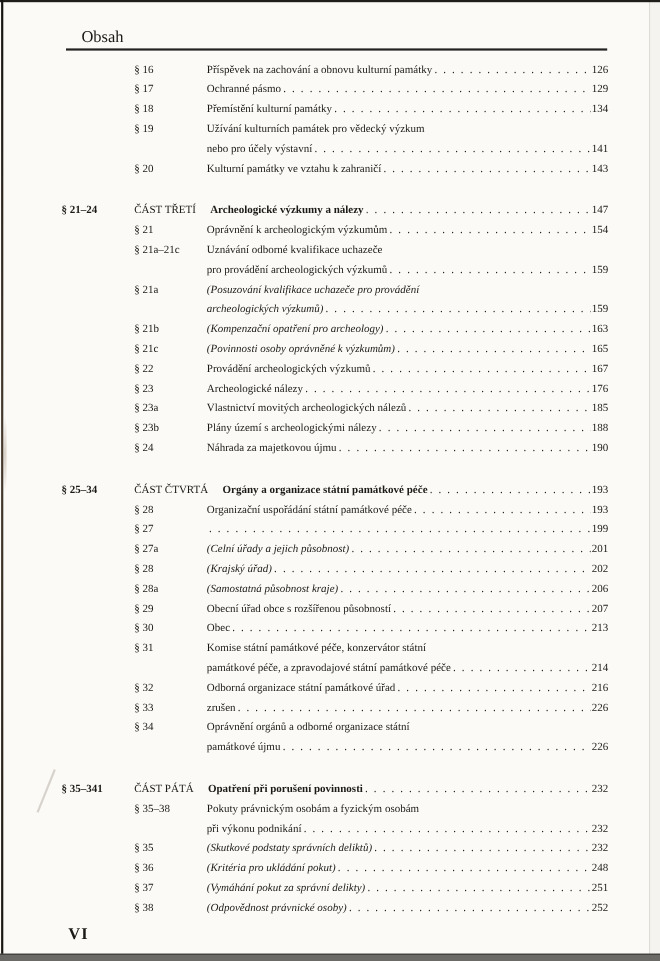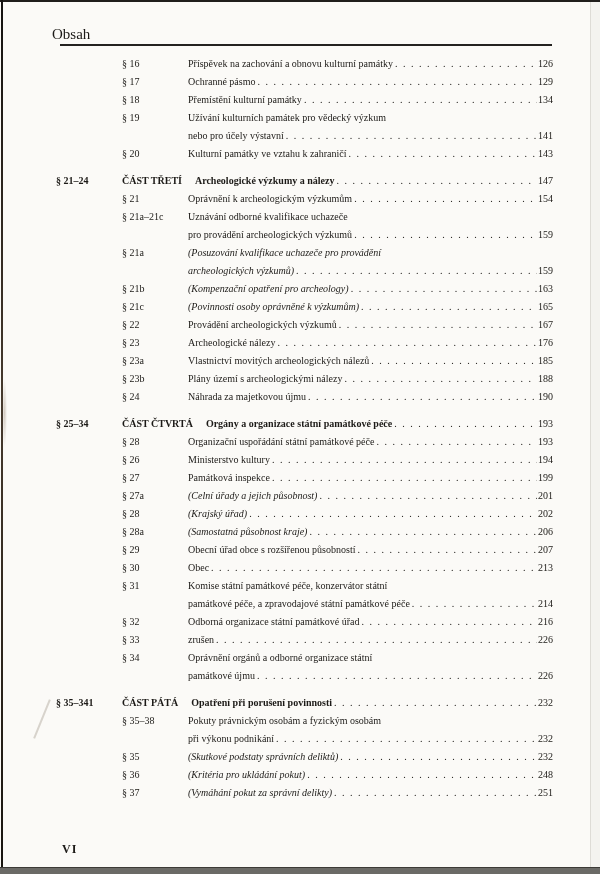--- a/index.html
+++ b/index.html
@@ -18,34 +18,34 @@
   .edge-bottom { position:absolute; left:0; bottom:0; width:600px; height:6px; background:#6b6a66;
                  border-top:1px solid #3c3a36; }
   .edge-right  { position:absolute; right:0; top:0; width:10px; height:874px; background:#f4f3ef; }
   .edge-right-line { position:absolute; right:9px; top:0; width:1px; height:874px; background:#dedcd6; }
   .crease { position:absolute; left:41px; top:698px; width:2px; height:42px;
             background:rgba(150,138,124,0.35); transform:rotate(22deg); }
   .smudge { position:absolute; left:2px; top:378px; width:5px; height:70px;
             background:radial-gradient(ellipse at center, rgba(122,98,74,0.30), rgba(122,98,74,0) 70%); }
 
   
-  .hdr-title { position:absolute; left:52px; top:26px; font-size:15px; }
+  .hdr-title { position:absolute; left:74px; top:26px; font-size:15px; }
   .hdr-rule  { position:absolute; left:60px; top:44px; width:492px; height:2px; background:#242220; }
 
   
-  .ftr-page { position:absolute; left:62px; top:842px; font-size:12px; letter-spacing:1px;font-weight:bold; }
+  .ftr-page { position:absolute; left:62px; top:842px; font-size:15px; letter-spacing:1px;font-weight:bold; }
 
   
   .toc { position:absolute; left:56px; top:55px; width:497px; font-size:10px; }
   .row { display:flex; line-height:18px; height:18px; }
-  .row.gap { margin-top:9px;justify-content:center; }
+  .row.gap { margin-top:20px;justify-content:center; }
   .c1 { width:66px; flex:0 0 66px; font-weight:bold; white-space:nowrap; }
   .c2 { width:66px; flex:0 0 66px; white-space:nowrap; }
   .line { flex:1; display:flex; min-width:0; }
-  .head { font-weight:bold; margin-right:13px; white-space:nowrap; }
+  .head { font-weight:normal; margin-right:13px; white-space:nowrap; }
   .txt  { white-space:nowrap; }
   .row.bold .txt { font-weight:bold; }
   .row.italic .txt { font-style:italic; }
   .leader { flex:1; min-width:0; overflow:hidden; white-space:nowrap; margin:0 1px 0 2px; }
   .leader::after { content:". . . . . . . . . . . . . . . . . . . . . . . . . . . . . . . . . . . . . . . . . . . . . . . . . . . ."; letter-spacing:1.5px; }
   .pg { white-space:nowrap; text-align:right; }
 </style>
 </head>
 <body>
 
@@ -282,37 +282,26 @@
     <span class="c1"></span>
     <span class="c2">§ 28</span>
     <span class="line">
 
       <span class="txt">Organizační uspořádání státní památkové péče</span>
       <span class="leader"></span>
       <span class="pg">193</span>
     </span>
   </div>
 
-  <div class="row">
-    <span class="c1"></span>
-    <span class="c2">§ 26</span>
-    <span class="line">
-
-      <span class="txt">Ministerstvo kultury</span>
-      <span class="leader"></span>
-      <span class="pg">194</span>
-    </span>
-  </div>
 
   <div class="row">
     <span class="c1"></span>
     <span class="c2">§ 27</span>
     <span class="line">
 
-      <span class="txt">Památková inspekce</span>
       <span class="leader"></span>
       <span class="pg">199</span>
     </span>
   </div>
 
   <div class="row italic">
     <span class="c1"></span>
     <span class="c2">§ 27a</span>
     <span class="line">
 
@@ -488,15 +477,25 @@
     <span class="c1"></span>
     <span class="c2">§ 37</span>
     <span class="line">
 
       <span class="txt">(Vymáhání pokut za správní delikty)</span>
       <span class="leader"></span>
       <span class="pg">251</span>
     </span>
   </div>
 
+  <div class="row italic">
+    <span class="c1"></span>
+    <span class="c2">§ 38</span>
+    <span class="line">
+
+      <span class="txt">(Odpovědnost právnické osoby)</span>
+      <span class="leader"></span>
+      <span class="pg">252</span>
+    </span>
+  </div>
 </div>
 
 <div class="ftr-page">VI</div>
 
 </body></html>

